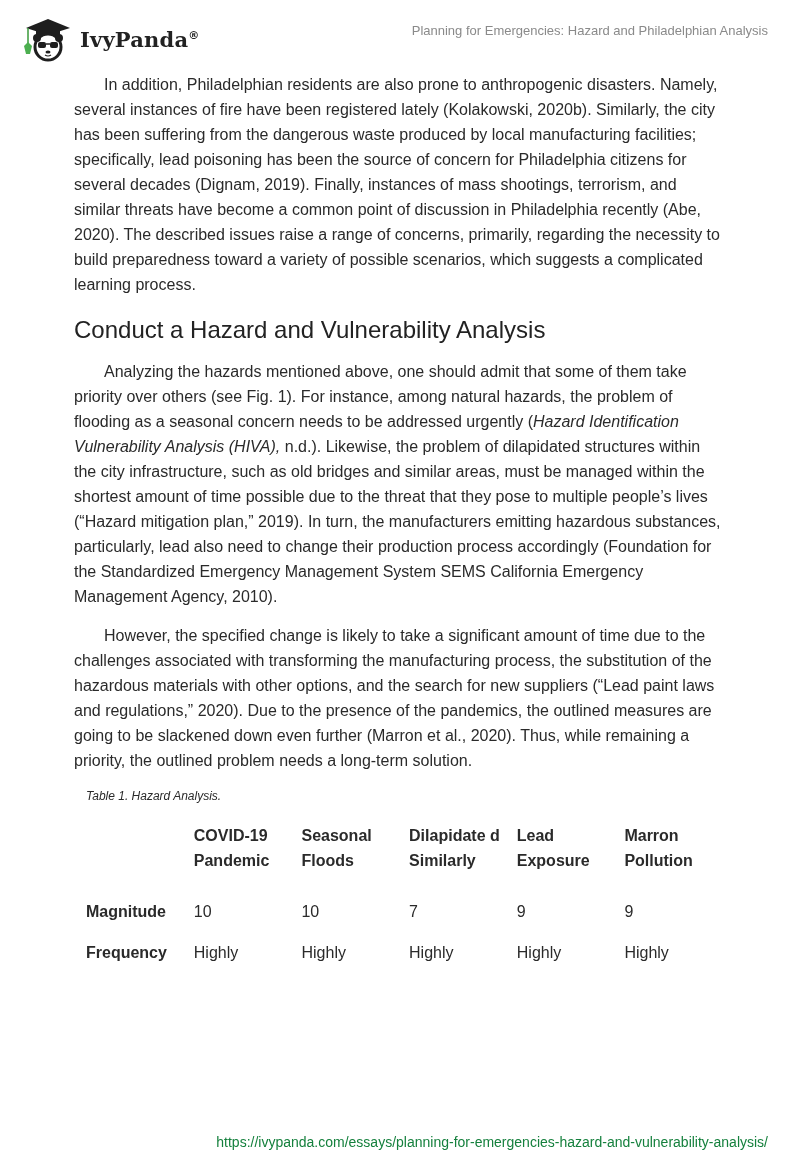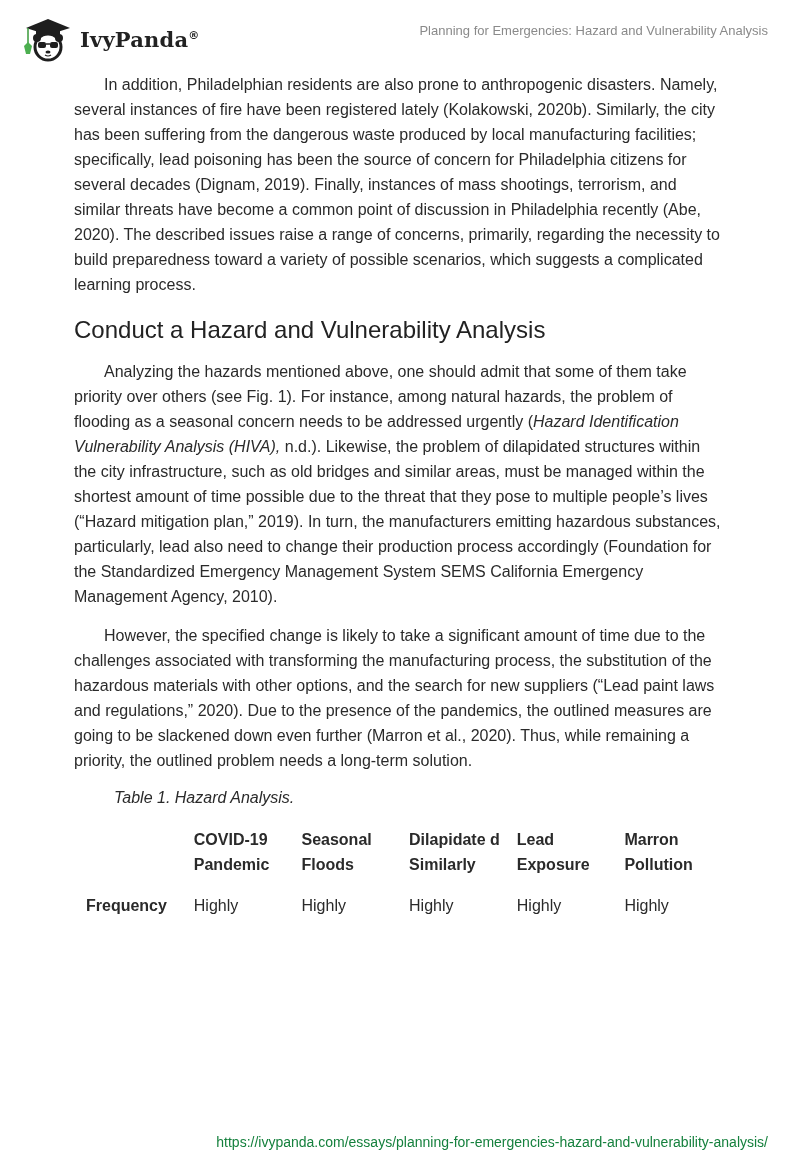--- a/index.html
+++ b/index.html
@@ -66,23 +66,23 @@
     p.indent { text-indent: 30px; }
     h2.section {
       margin: 18px 0 14px 0;
       font-size: 24px;
       font-weight: normal;
       color: #222222;
       line-height: 30px;
     }
     .caption {
       font-style: italic;
-      font-size: 16px;
+      font-size: 12px;
       color: #2a2a2a;
-      margin: 16px 0 12px 40px;
+      margin: 16px 0 12px 12px;
     }
     table.hazard {
       border-collapse: collapse;
       margin-left: 4px;
       font-size: 16px;
       color: #2a2a2a;
     }
     table.hazard th, table.hazard td {
       text-align: left;
       vertical-align: top;
@@ -117,21 +117,21 @@
       <circle cx="41" cy="22" r="4" fill="#1e1e1e"></circle>
 
       <rect x="20" y="26" width="8" height="6" rx="2" fill="#1e1e1e"></rect>
       <rect x="32" y="26" width="8" height="6" rx="2" fill="#1e1e1e"></rect>
       <line x1="28" y1="28" x2="32" y2="28" stroke="#1e1e1e" stroke-width="1.5"></line>
       <ellipse cx="30" cy="36" rx="2.5" ry="1.6" fill="#1e1e1e"></ellipse>
       <path d="M27,39 Q30,41 33,39" stroke="#1e1e1e" stroke-width="1.2" fill="none"></path>
     </svg>
     <span class="logo-text"><span>IvyPanda</span><span class="logo-reg">®</span></span>
   </a>
-  <div class="doc-title">Planning for Emergencies: Hazard and Vulnerability Analysis</div>
+  <div class="doc-title">Planning for Emergencies: Hazard and Philadelphian Analysis</div>
 </div>
 
 <div class="content">
   <p class="body indent">In addition, Philadelphian residents are also prone to anthropogenic disasters. Namely, several instances of fire have been registered lately (Kolakowski, 2020b). Similarly, the city has been suffering from the dangerous waste produced by local manufacturing facilities; specifically, lead poisoning has been the source of concern for Philadelphia citizens for several decades (Dignam, 2019). Finally, instances of mass shootings, terrorism, and similar threats have become a common point of discussion in Philadelphia recently (Abe, 2020). The described issues raise a range of concerns, primarily, regarding the necessity to build preparedness toward a variety of possible scenarios, which suggests a complicated learning process.</p>
 
   <h2 class="section">Conduct a Hazard and Vulnerability Analysis</h2>
 
   <p class="body indent"><span>Analyzing the hazards mentioned above, one should admit that some of them take priority over others (see Fig. 1). For instance, among natural hazards, the problem of flooding as a seasonal concern needs to be addressed urgently (</span><em>Hazard Identification Vulnerability Analysis (HIVA),</em><span> n.d.). Likewise, the problem of dilapidated structures within the city infrastructure, such as old bridges and similar areas, must be managed within the shortest amount of time possible due to the threat that they pose to multiple people’s lives (“Hazard mitigation plan,” 2019). In turn, the manufacturers emitting hazardous substances, particularly, lead also need to change their production process accordingly (Foundation for the Standardized Emergency Management System SEMS California Emergency Management Agency, 2010).</span></p>
 
   <p class="body indent">However, the specified change is likely to take a significant amount of time due to the challenges associated with transforming the manufacturing process, the substitution of the hazardous materials with other options, and the search for new suppliers (“Lead paint laws and regulations,” 2020). Due to the presence of the pandemics, the outlined measures are going to be slackened down even further (Marron et al., 2020). Thus, while remaining a priority, the outlined problem needs a long-term solution.</p>
@@ -144,20 +144,28 @@
         <th class="row"></th>
         <th class="col">COVID-19 Pandemic</th>
         <th class="col">Seasonal Floods</th>
         <th class="col">Dilapidate d Similarly</th>
         <th class="col">Lead Exposure</th>
         <th class="col">Marron Pollution</th>
       </tr>
     </thead>
     <tbody>
       <tr>
+        <th class="row" style="padding-top:18px;">Magnitude</th>
+        <td class="val" style="padding-top:18px;">10</td>
+        <td class="val" style="padding-top:18px;">10</td>
+        <td class="val" style="padding-top:18px;">7</td>
+        <td class="val" style="padding-top:18px;">9</td>
+        <td class="val" style="padding-top:18px;">9</td>
+      </tr>
+      <tr>
         <th class="row">Frequency</th>
         <td class="val">Highly</td>
         <td class="val">Highly</td>
         <td class="val">Highly</td>
         <td class="val">Highly</td>
         <td class="val">Highly</td>
       </tr>
     </tbody>
   </table>
 </div>

